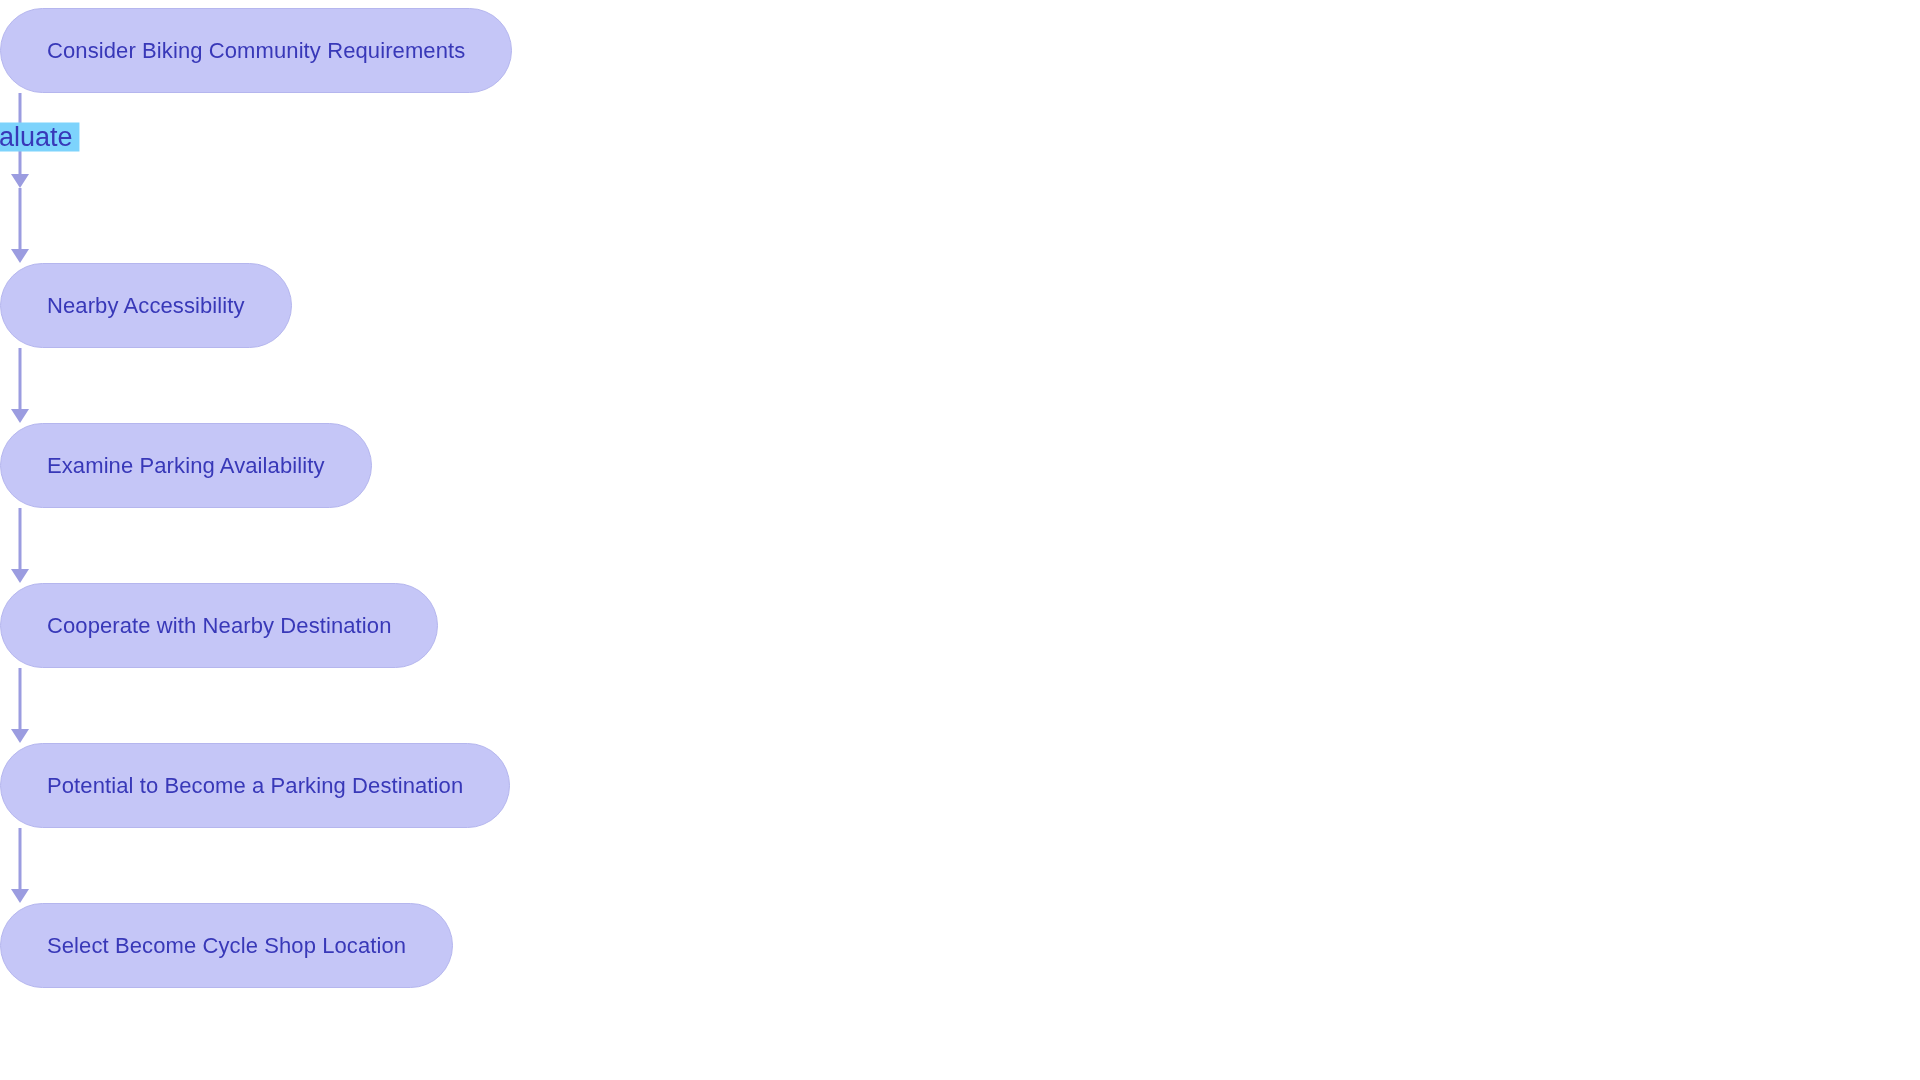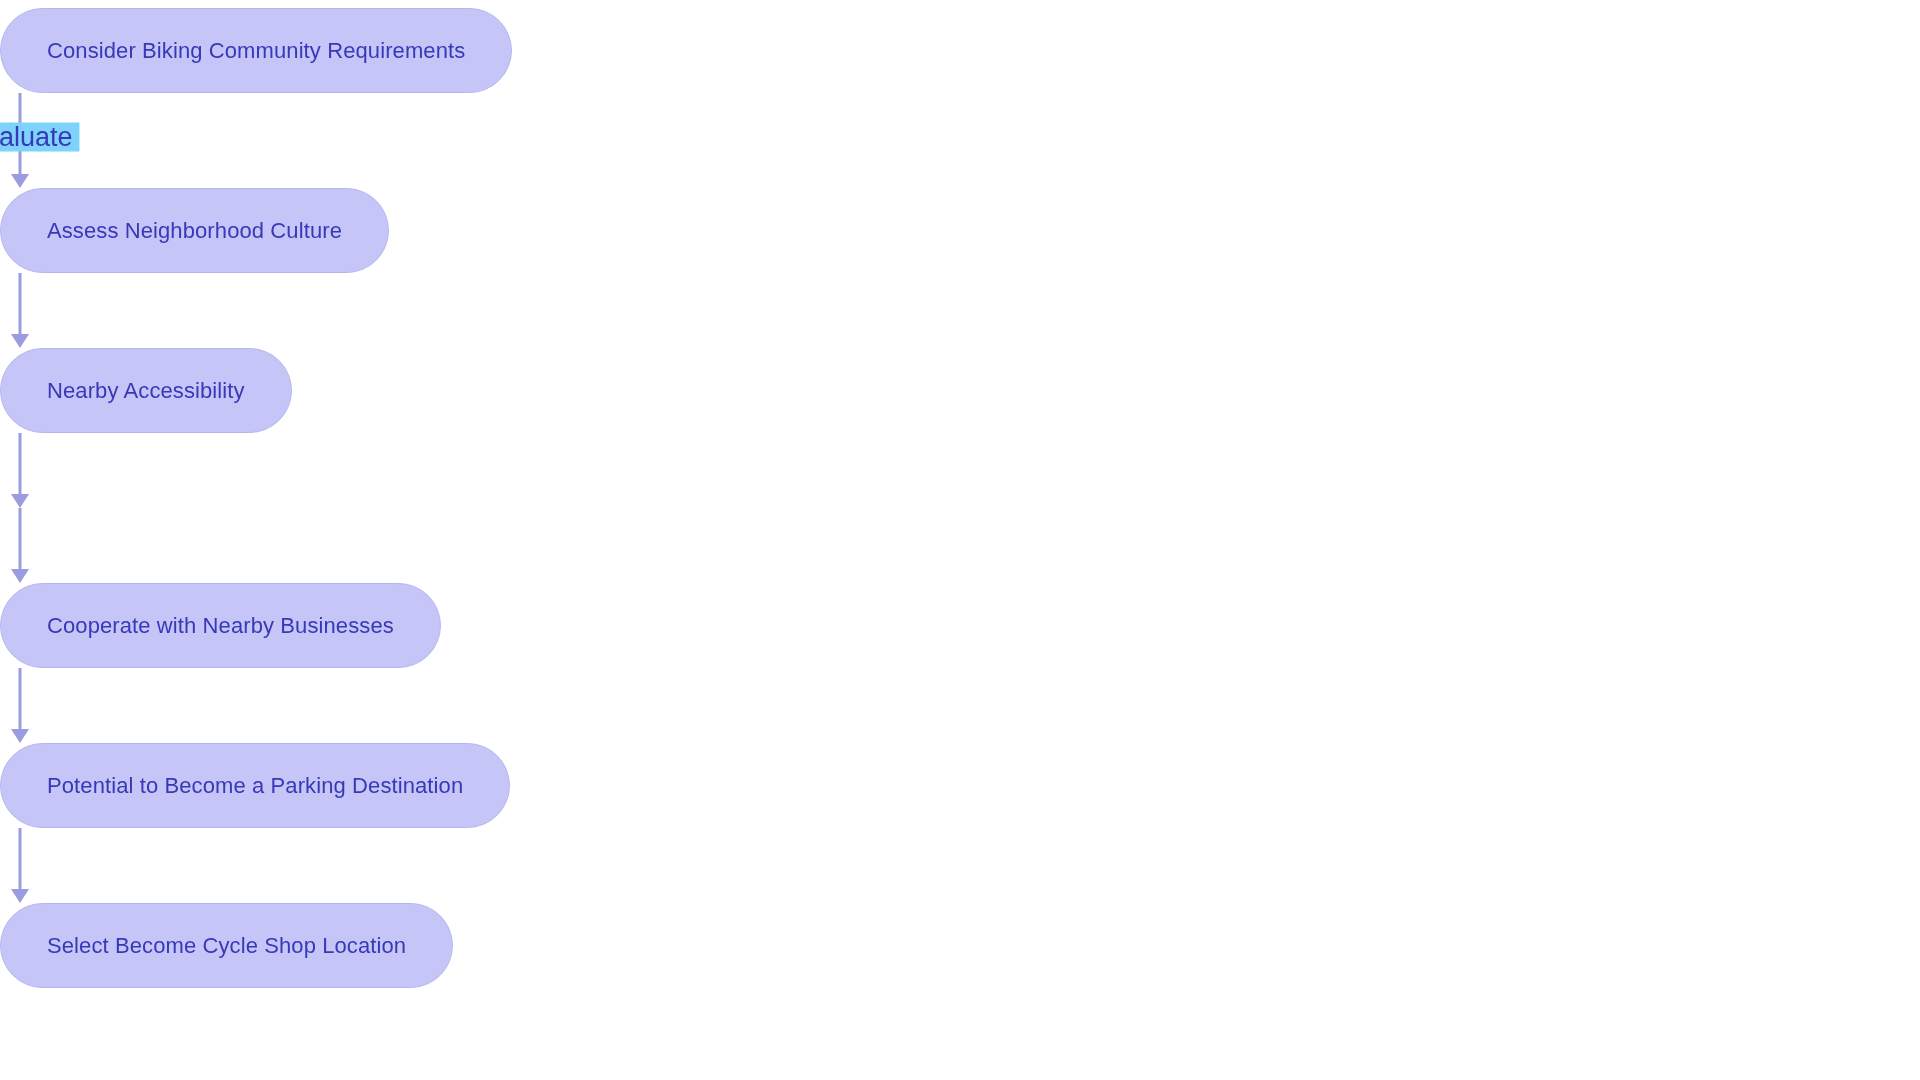--- a/index.html
+++ b/index.html
@@ -136,46 +136,46 @@
     <div class="node">
       <span class="node-label">Consider Biking Community Requirements</span>
     </div>
 
     <div class="connector tall">
       <span class="stem"></span>
       <span class="edge-label">Evaluate</span>
       <span class="arrowhead"></span>
     </div>
 
-    <div class="node">
-      <span class="node-label">Assess Neighborhood Culture</span>
-    </div>
 
     <div class="connector short">
       <span class="stem"></span>
       <span class="arrowhead"></span>
     </div>
 
     <div class="node">
       <span class="node-label">Nearby Accessibility</span>
     </div>
 
     <div class="connector short">
       <span class="stem"></span>
       <span class="arrowhead"></span>
     </div>
 
+    <div class="node">
+      <span class="node-label">Examine Parking Availability</span>
+    </div>
 
     <div class="connector short">
       <span class="stem"></span>
       <span class="arrowhead"></span>
     </div>
 
     <div class="node">
-      <span class="node-label">Cooperate with Nearby Businesses</span>
+      <span class="node-label">Cooperate with Nearby Destination</span>
     </div>
 
     <div class="connector short">
       <span class="stem"></span>
       <span class="arrowhead"></span>
     </div>
 
     <div class="node">
       <span class="node-label">Potential to Become a Parking Destination</span>
     </div>

